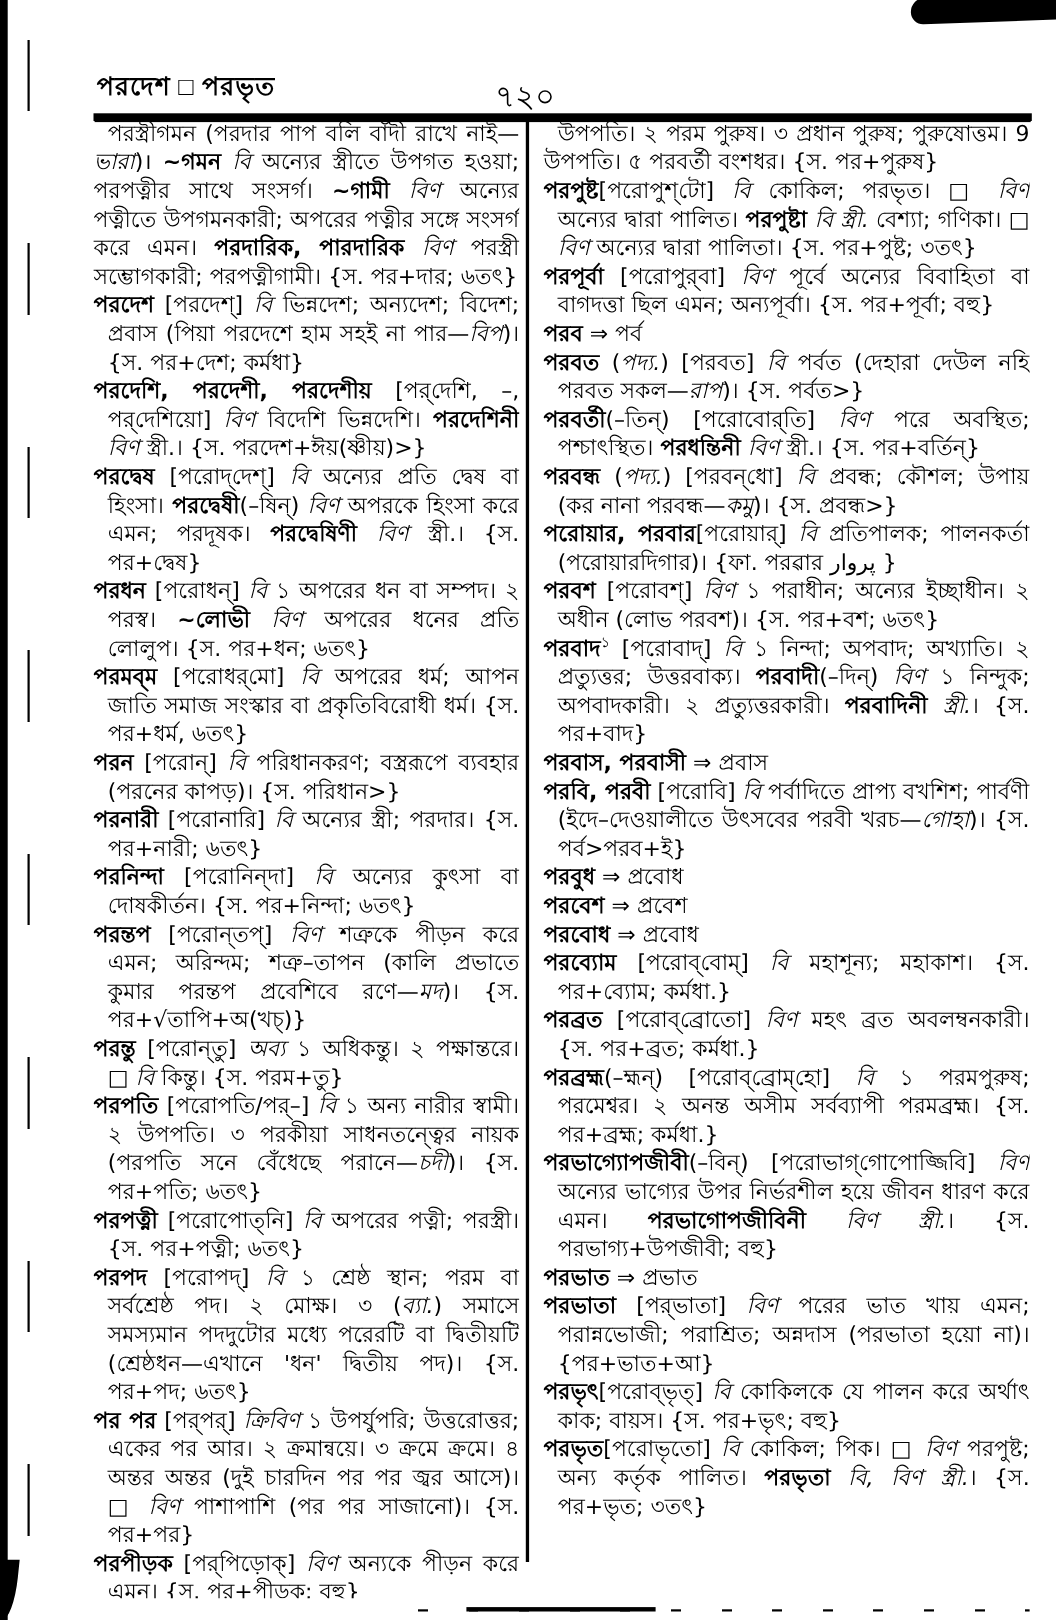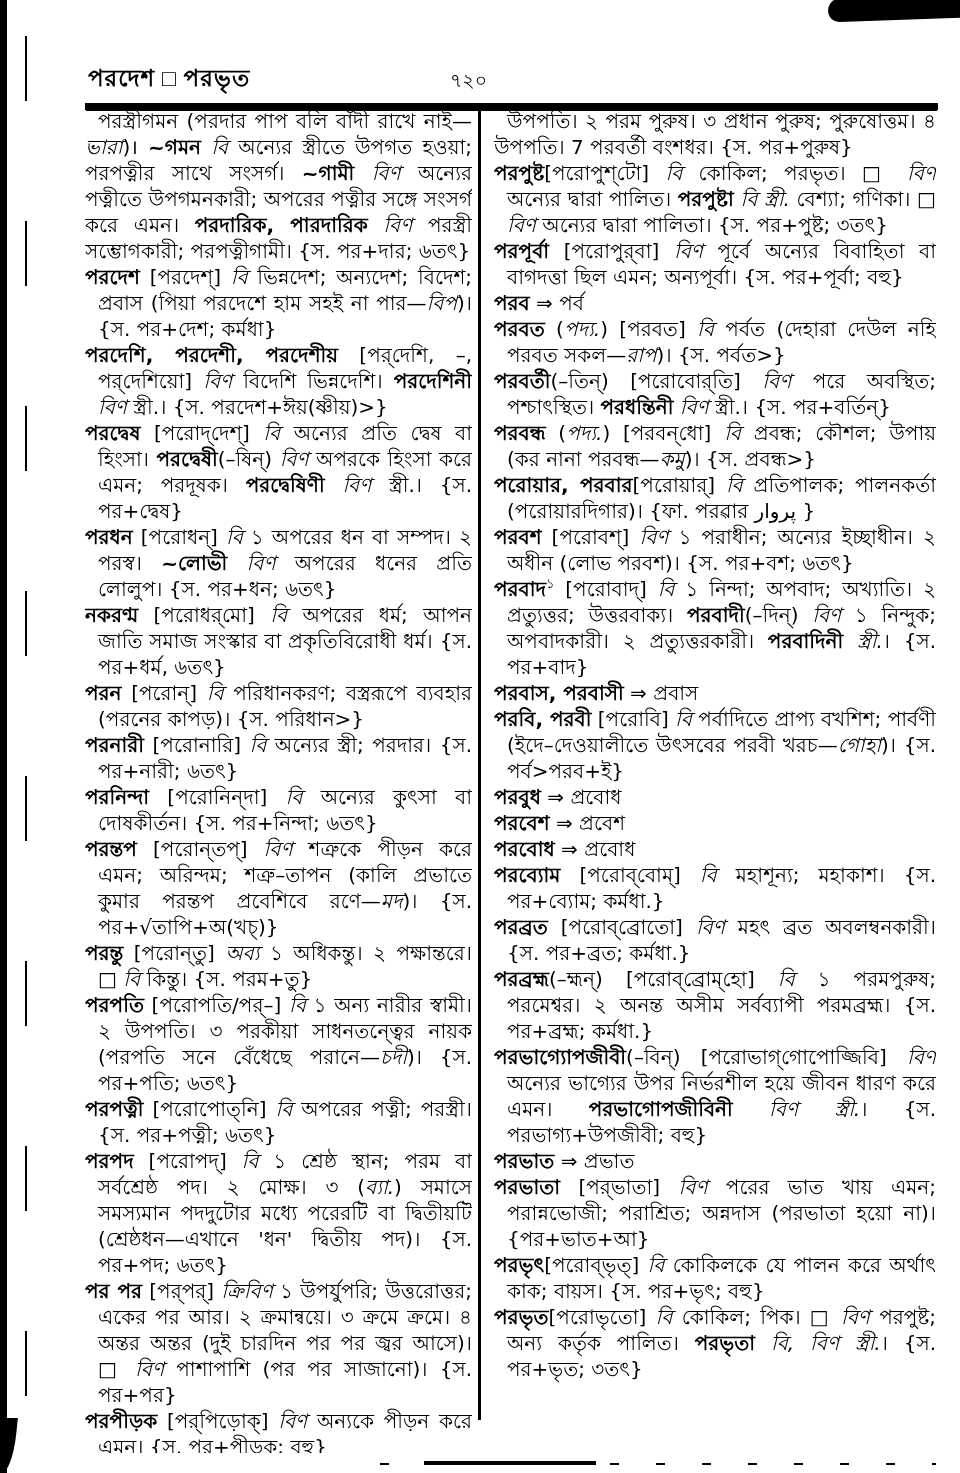--- a/index.html
+++ b/index.html
@@ -14,21 +14,21 @@
   .margin-line{position:absolute;left:25px;top:36px;width:2px;height:1400px;
     background:repeating-linear-gradient(to bottom,#000 0 65px,transparent 65px 185px);}
   .corner-smudge{position:absolute;top:-4px;right:-6px;width:138px;height:24px;background:#000;
     border-radius:14px 0 0 12px;transform:rotate(-2deg);}
   .bottom-dash-strong{position:absolute;left:424px;top:1461px;width:172px;height:4px;background:#000;}
   .bottom-dash-weak{position:absolute;left:380px;top:1463px;width:556px;height:2px;
     background:repeating-linear-gradient(to right,#000 0 9px,transparent 9px 46px);}
   
   .running-head{position:absolute;left:88px;top:60px;width:850px;height:40px;}
   .guide-words{position:absolute;left:0;top:0;font-size:23px;font-weight:bold;letter-spacing:1px;font-family:Liberation Serif, serif;}
-  .page-number{position:absolute;left:362px;top:6px;font-size:19px;}
+  .page-number{position:absolute;left:362px;top:6px;font-size:28px;}
   .header-rule{position:absolute;left:85px;top:103px;width:853px;height:7px;background:#000;
     box-shadow:0 2px 0 -1px #000;}
   
   .column-divider{position:absolute;left:478px;top:110px;width:3px;height:1310px;background:#000;}
   .col{position:absolute;top:108px;height:1345px;overflow:hidden;font-size:20px;line-height:26px;text-align:justify;}
   .col.left{left:85px;width:387px;}
   .col.right{left:494px;width:442px;}
   .entry{margin:0;padding-left:13px;text-indent:-13px;}
   .entry.cont{padding-left:0;text-indent:13px;}
   .b{font-weight:bold;}
@@ -50,34 +50,34 @@
 
 <div class="column-divider"></div>
 
 <main>
   <section class="col left" id="col-left">
       <p class="entry cont">পরস্ত্রীগমন (পরদার পাপ বলি বাঁদী রাখে নাই—<span class="i">ভারা</span>)। <span class="b">~গমন</span> <span class="i">বি</span> অন্যের স্ত্রীতে উপগত হওয়া; পরপত্নীর সাথে সংসর্গ। <span class="b">~গামী</span> <span class="i">বিণ</span> অন্যের পত্নীতে উপগমনকারী; অপরের পত্নীর সঙ্গে সংসর্গ করে এমন। <span class="b">পরদারিক, পারদারিক</span> <span class="i">বিণ</span> পরস্ত্রী সম্ভোগকারী; পরপত্নীগামী। {স. পর+দার; ৬তৎ}</p>
       <p class="entry"><span class="b">পরদেশ</span> [পরদেশ্] <span class="i">বি</span> ভিন্নদেশ; অন্যদেশ; বিদেশ; প্রবাস (পিয়া পরদেশে হাম সহই না পার—<span class="i">বিপ</span>)। {স. পর+দেশ; কর্মধা}</p>
       <p class="entry"><span class="b">পরদেশি, পরদেশী, পরদেশীয়</span> [পর্‌দেশি, –, পর্‌দেশিয়ো] <span class="i">বিণ</span> বিদেশি ভিন্নদেশি। <span class="b">পরদেশিনী</span> <span class="i">বিণ</span> স্ত্রী.। {স. পরদেশ+ঈয়(ষ্ণীয়)&gt;}</p>
       <p class="entry"><span class="b">পরদ্বেষ</span> [পরোদ্‌দেশ্] <span class="i">বি</span> অন্যের প্রতি দ্বেষ বা হিংসা। <span class="b">পরদ্বেষী</span>(–ষিন্) <span class="i">বিণ</span> অপরকে হিংসা করে এমন; পরদূষক। <span class="b">পরদ্বেষিণী</span> <span class="i">বিণ</span> স্ত্রী.। {স. পর+দ্বেষ}</p>
       <p class="entry"><span class="b">পরধন</span> [পরোধন্] <span class="i">বি</span> ১ অপরের ধন বা সম্পদ। ২ পরস্ব। <span class="b">~লোভী</span> <span class="i">বিণ</span> অপরের ধনের প্রতি লোলুপ। {স. পর+ধন; ৬তৎ}</p>
-      <p class="entry"><span class="b">নকরণ্ম</span> [পরোধর্‌মো] <span class="i">বি</span> অপরের ধর্ম; আপন জাতি সমাজ সংস্কার বা প্রকৃতিবিরোধী ধর্ম। {স. পর+ধর্ম, ৬তৎ}</p>
+      <p class="entry"><span class="b">পরমব্ম</span> [পরোধর্‌মো] <span class="i">বি</span> অপরের ধর্ম; আপন জাতি সমাজ সংস্কার বা প্রকৃতিবিরোধী ধর্ম। {স. পর+ধর্ম, ৬তৎ}</p>
       <p class="entry"><span class="b">পরন</span> [পরোন্] <span class="i">বি</span> পরিধানকরণ; বস্ত্ররূপে ব্যবহার (পরনের কাপড়)। {স. পরিধান&gt;}</p>
       <p class="entry"><span class="b">পরনারী</span> [পরোনারি] <span class="i">বি</span> অন্যের স্ত্রী; পরদার। {স. পর+নারী; ৬তৎ}</p>
       <p class="entry"><span class="b">পরনিন্দা</span> [পরোনিন্‌দা] <span class="i">বি</span> অন্যের কুৎসা বা দোষকীর্তন। {স. পর+নিন্দা; ৬তৎ}</p>
       <p class="entry"><span class="b">পরন্তপ</span> [পরোন্‌তপ্] <span class="i">বিণ</span> শত্রুকে পীড়ন করে এমন; অরিন্দম; শত্রু–তাপন (কালি প্রভাতে কুমার পরন্তপ প্রবেশিবে রণে—<span class="i">মদ</span>)। {স. পর+√তাপি+অ(খচ্)}</p>
       <p class="entry"><span class="b">পরন্তু</span> [পরোন্‌তু] <span class="i">অব্য</span> ১ অধিকন্তু। ২ পক্ষান্তরে। □ <span class="i">বি</span> কিন্তু। {স. পরম+তু}</p>
       <p class="entry"><span class="b">পরপতি</span> [পরোপতি/পর্‌–] <span class="i">বি</span> ১ অন্য নারীর স্বামী। ২ উপপতি। ৩ পরকীয়া সাধনতন্ত্বের নায়ক (পরপতি সনে বেঁধেছে পরানে—<span class="i">চদী</span>)। {স. পর+পতি; ৬তৎ}</p>
       <p class="entry"><span class="b">পরপত্নী</span> [পরোপোত্‌নি] <span class="i">বি</span> অপরের পত্নী; পরস্ত্রী। {স. পর+পত্নী; ৬তৎ}</p>
       <p class="entry"><span class="b">পরপদ</span> [পরোপদ্] <span class="i">বি</span> ১ শ্রেষ্ঠ স্থান; পরম বা সর্বশ্রেষ্ঠ পদ। ২ মোক্ষ। ৩ (<span class="i">ব্যা.</span>) সমাসে সমস্যমান পদদুটোর মধ্যে পরেরটি বা দ্বিতীয়টি (শ্রেষ্ঠধন—এখানে 'ধন' দ্বিতীয় পদ)। {স. পর+পদ; ৬তৎ}</p>
       <p class="entry"><span class="b">পর পর</span> [পর্‌পর্] <span class="i">ক্রিবিণ</span> ১ উপর্যুপরি; উত্তরোত্তর; একের পর আর। ২ ক্রমান্বয়ে। ৩ ক্রমে ক্রমে। ৪ অন্তর অন্তর (দুই চারদিন পর পর জ্বর আসে)। □ <span class="i">বিণ</span> পাশাপাশি (পর পর সাজানো)। {স. পর+পর}</p>
       <p class="entry"><span class="b">পরপীড়ক</span> [পর্‌পিড়োক্] <span class="i">বিণ</span> অন্যকে পীড়ন করে এমন। {স. পর+পীড়ক; বহু}</p>
     </section>
   <section class="col right" id="col-right">
-      <p class="entry cont">উপপতি। ২ পরম পুরুষ। ৩ প্রধান পুরুষ; পুরুষোত্তম। ৪ উপপতি। 7 পরবর্তী বংশধর। {স. পর+পুরুষ}</p>
+      <p class="entry cont">উপপতি। ২ পরম পুরুষ। ৩ প্রধান পুরুষ; পুরুষোত্তম। 9 উপপতি। ৫ পরবর্তী বংশধর। {স. পর+পুরুষ}</p>
       <p class="entry"><span class="b">পরপুষ্ট</span>[পরোপুশ্‌টো] <span class="i">বি</span> কোকিল; পরভৃত। □ <span class="i">বিণ</span> অন্যের দ্বারা পালিত। <span class="b">পরপুষ্টা</span> <span class="i">বি</span> <span class="i">স্ত্রী.</span> বেশ্যা; গণিকা। □ <span class="i">বিণ</span> অন্যের দ্বারা পালিতা। {স. পর+পুষ্ট; ৩তৎ}</p>
       <p class="entry"><span class="b">পরপূর্বা</span> [পরোপুর্‌বা] <span class="i">বিণ</span> পূর্বে অন্যের বিবাহিতা বা বাগদত্তা ছিল এমন; অন্যপূর্বা। {স. পর+পূর্বা; বহু}</p>
       <p class="entry"><span class="b">পরব</span> ⇒ পর্ব</p>
       <p class="entry"><span class="b">পরবত</span> (<span class="i">পদ্য.</span>) [পরবত] <span class="i">বি</span> পর্বত (দেহারা দেউল নহি পরবত সকল—<span class="i">রাপ</span>)। {স. পর্বত&gt;}</p>
       <p class="entry"><span class="b">পরবর্তী</span>(–তিন্) [পরোবোর্‌তি] <span class="i">বিণ</span> পরে অবস্থিত; পশ্চাৎস্থিত। <span class="b">পরধন্তিনী</span> <span class="i">বিণ</span> স্ত্রী.। {স. পর+বর্তিন্}</p>
       <p class="entry"><span class="b">পরবন্ধ</span> (<span class="i">পদ্য.</span>) [পরবন্‌ধো] <span class="i">বি</span> প্রবন্ধ; কৌশল; উপায় (কর নানা পরবন্ধ—<span class="i">কমু</span>)। {স. প্রবন্ধ&gt;}</p>
       <p class="entry"><span class="b">পরোয়ার, পরবার</span>[পরোয়ার্] <span class="i">বি</span> প্রতিপালক; পালনকর্তা (পরোয়ারদিগার)। {ফা. পরৱার پروار }</p>
       <p class="entry"><span class="b">পরবশ</span> [পরোবশ্] <span class="i">বিণ</span> ১ পরাধীন; অন্যের ইচ্ছাধীন। ২ অধীন (লোভ পরবশ)। {স. পর+বশ; ৬তৎ}</p>
       <p class="entry"><span class="b">পরবাদ</span><sup>১</sup> [পরোবাদ্] <span class="i">বি</span> ১ নিন্দা; অপবাদ; অখ্যাতি। ২ প্রত্যুত্তর; উত্তরবাক্য। <span class="b">পরবাদী</span>(–দিন্) <span class="i">বিণ</span> ১ নিন্দুক; অপবাদকারী। ২ প্রত্যুত্তরকারী। <span class="b">পরবাদিনী</span> <span class="i">স্ত্রী.</span>। {স. পর+বাদ}</p>
       <p class="entry"><span class="b">পরবাস, পরবাসী</span> ⇒ প্রবাস</p>

